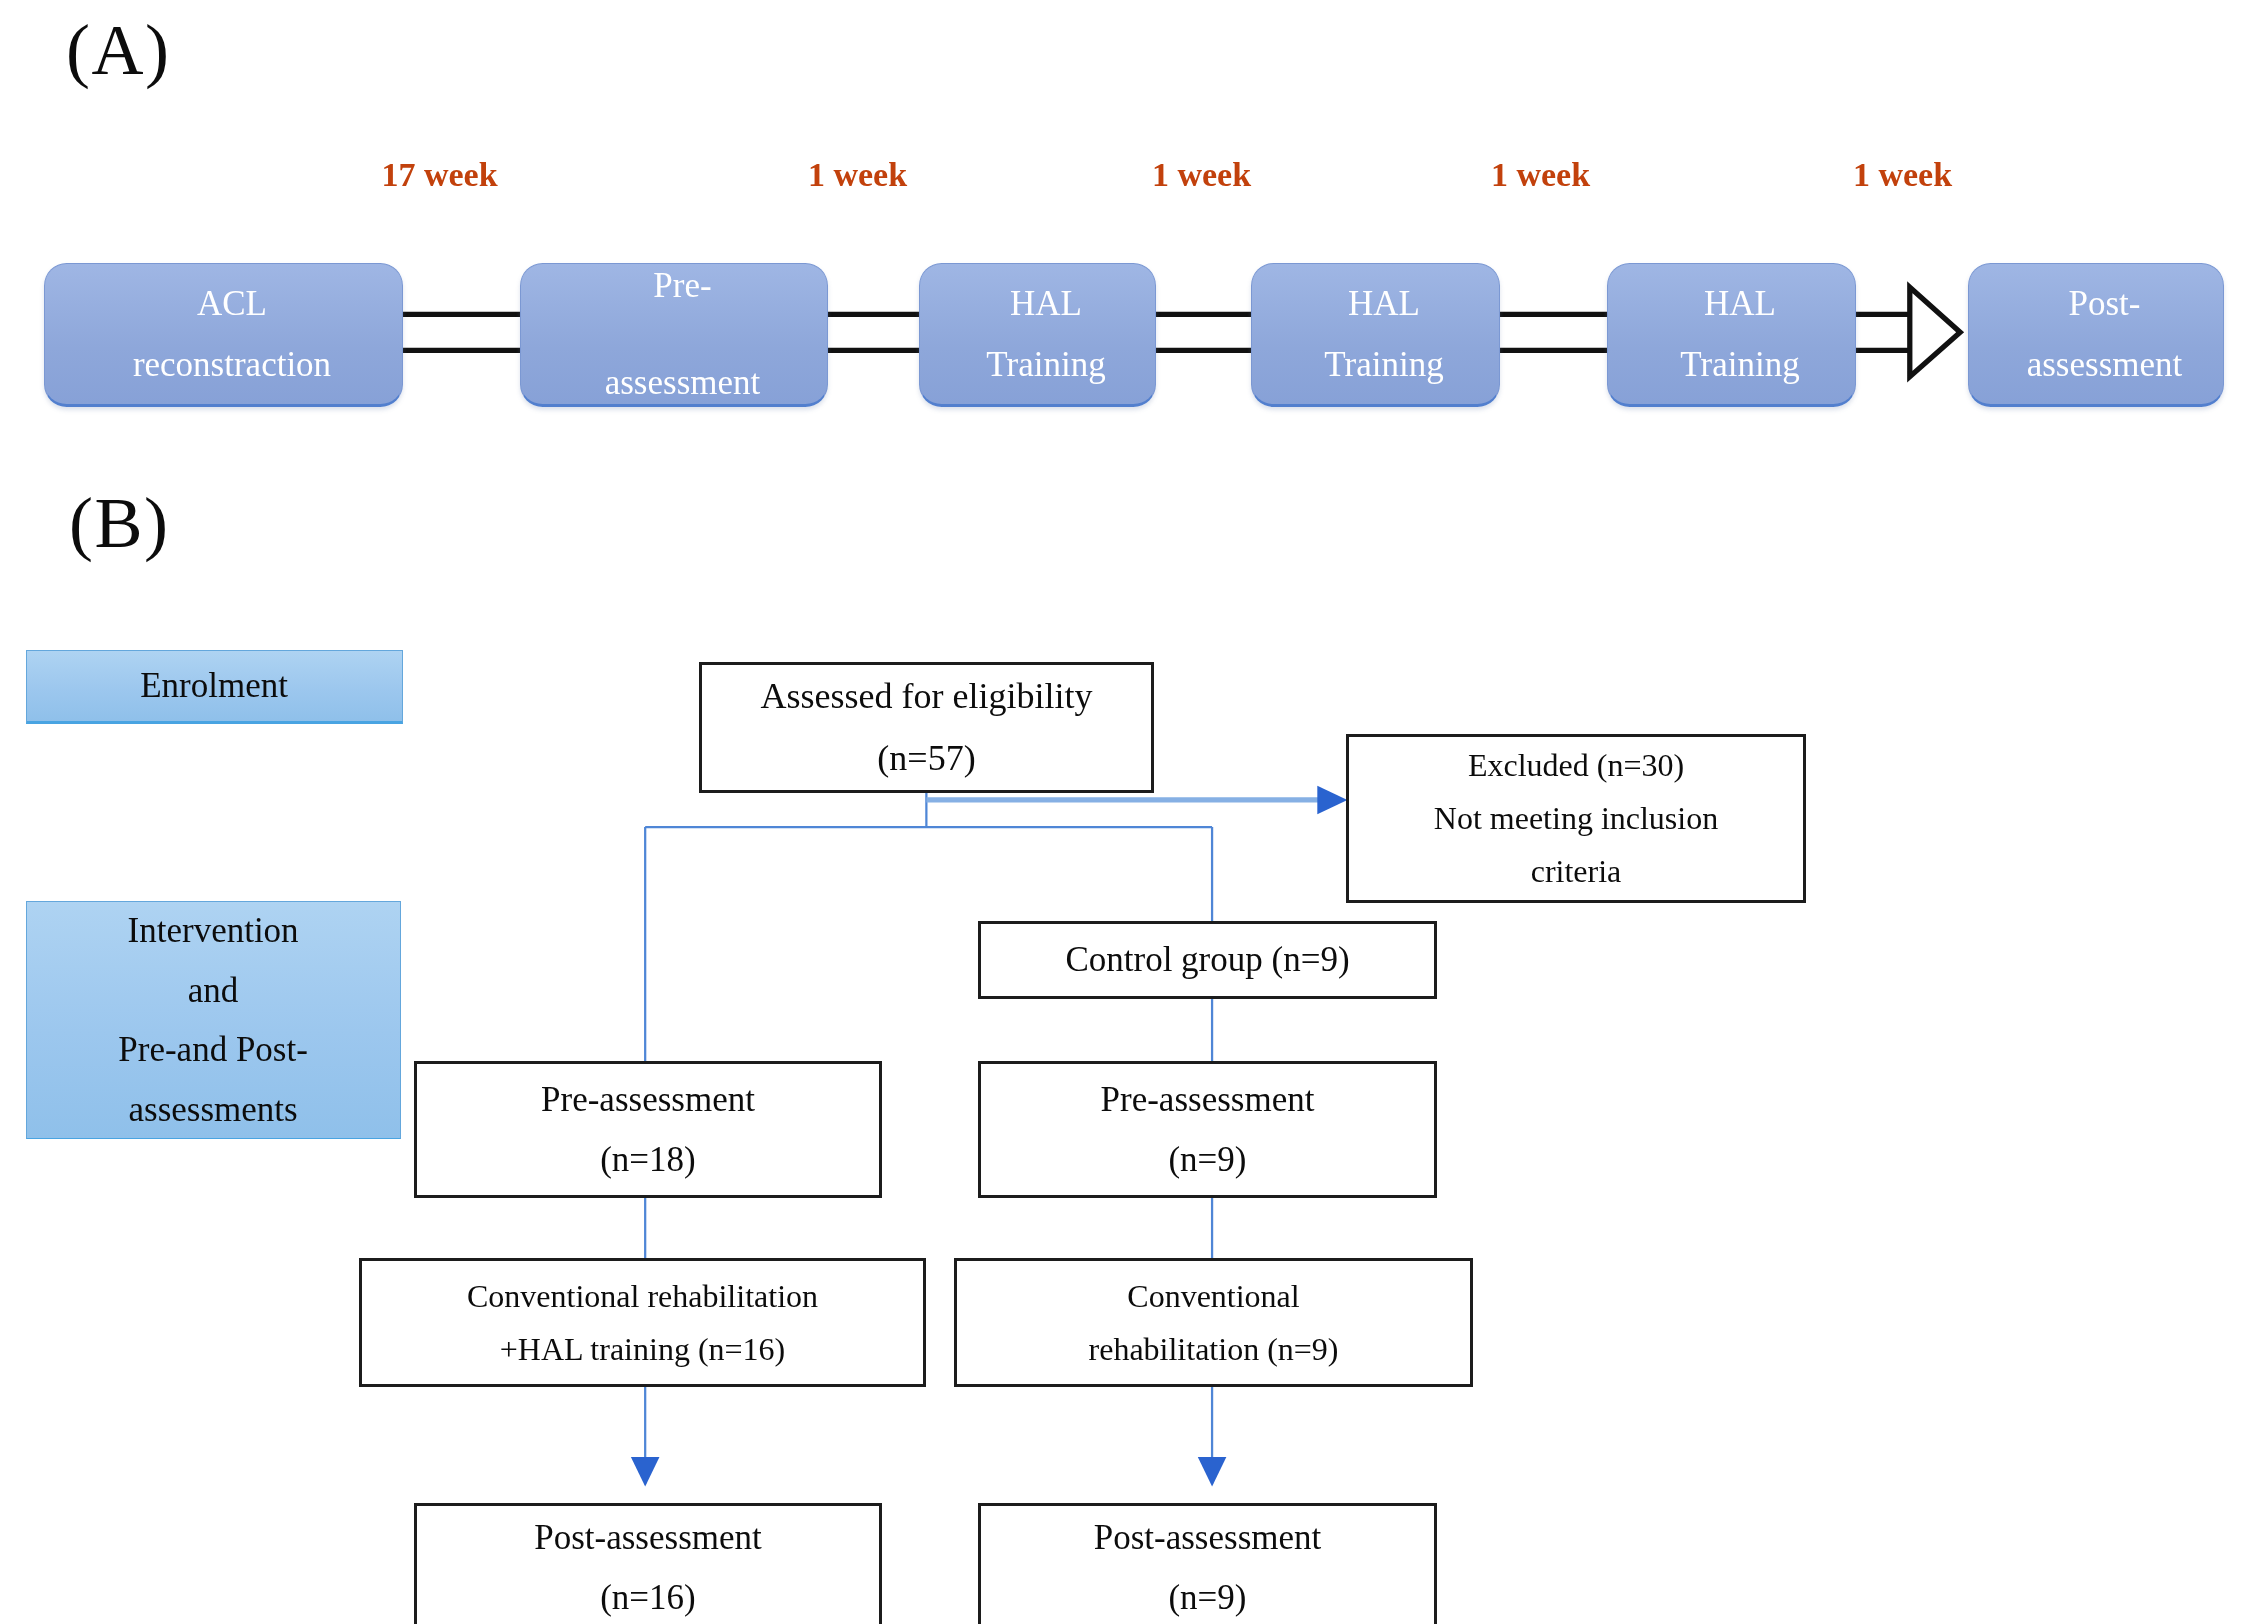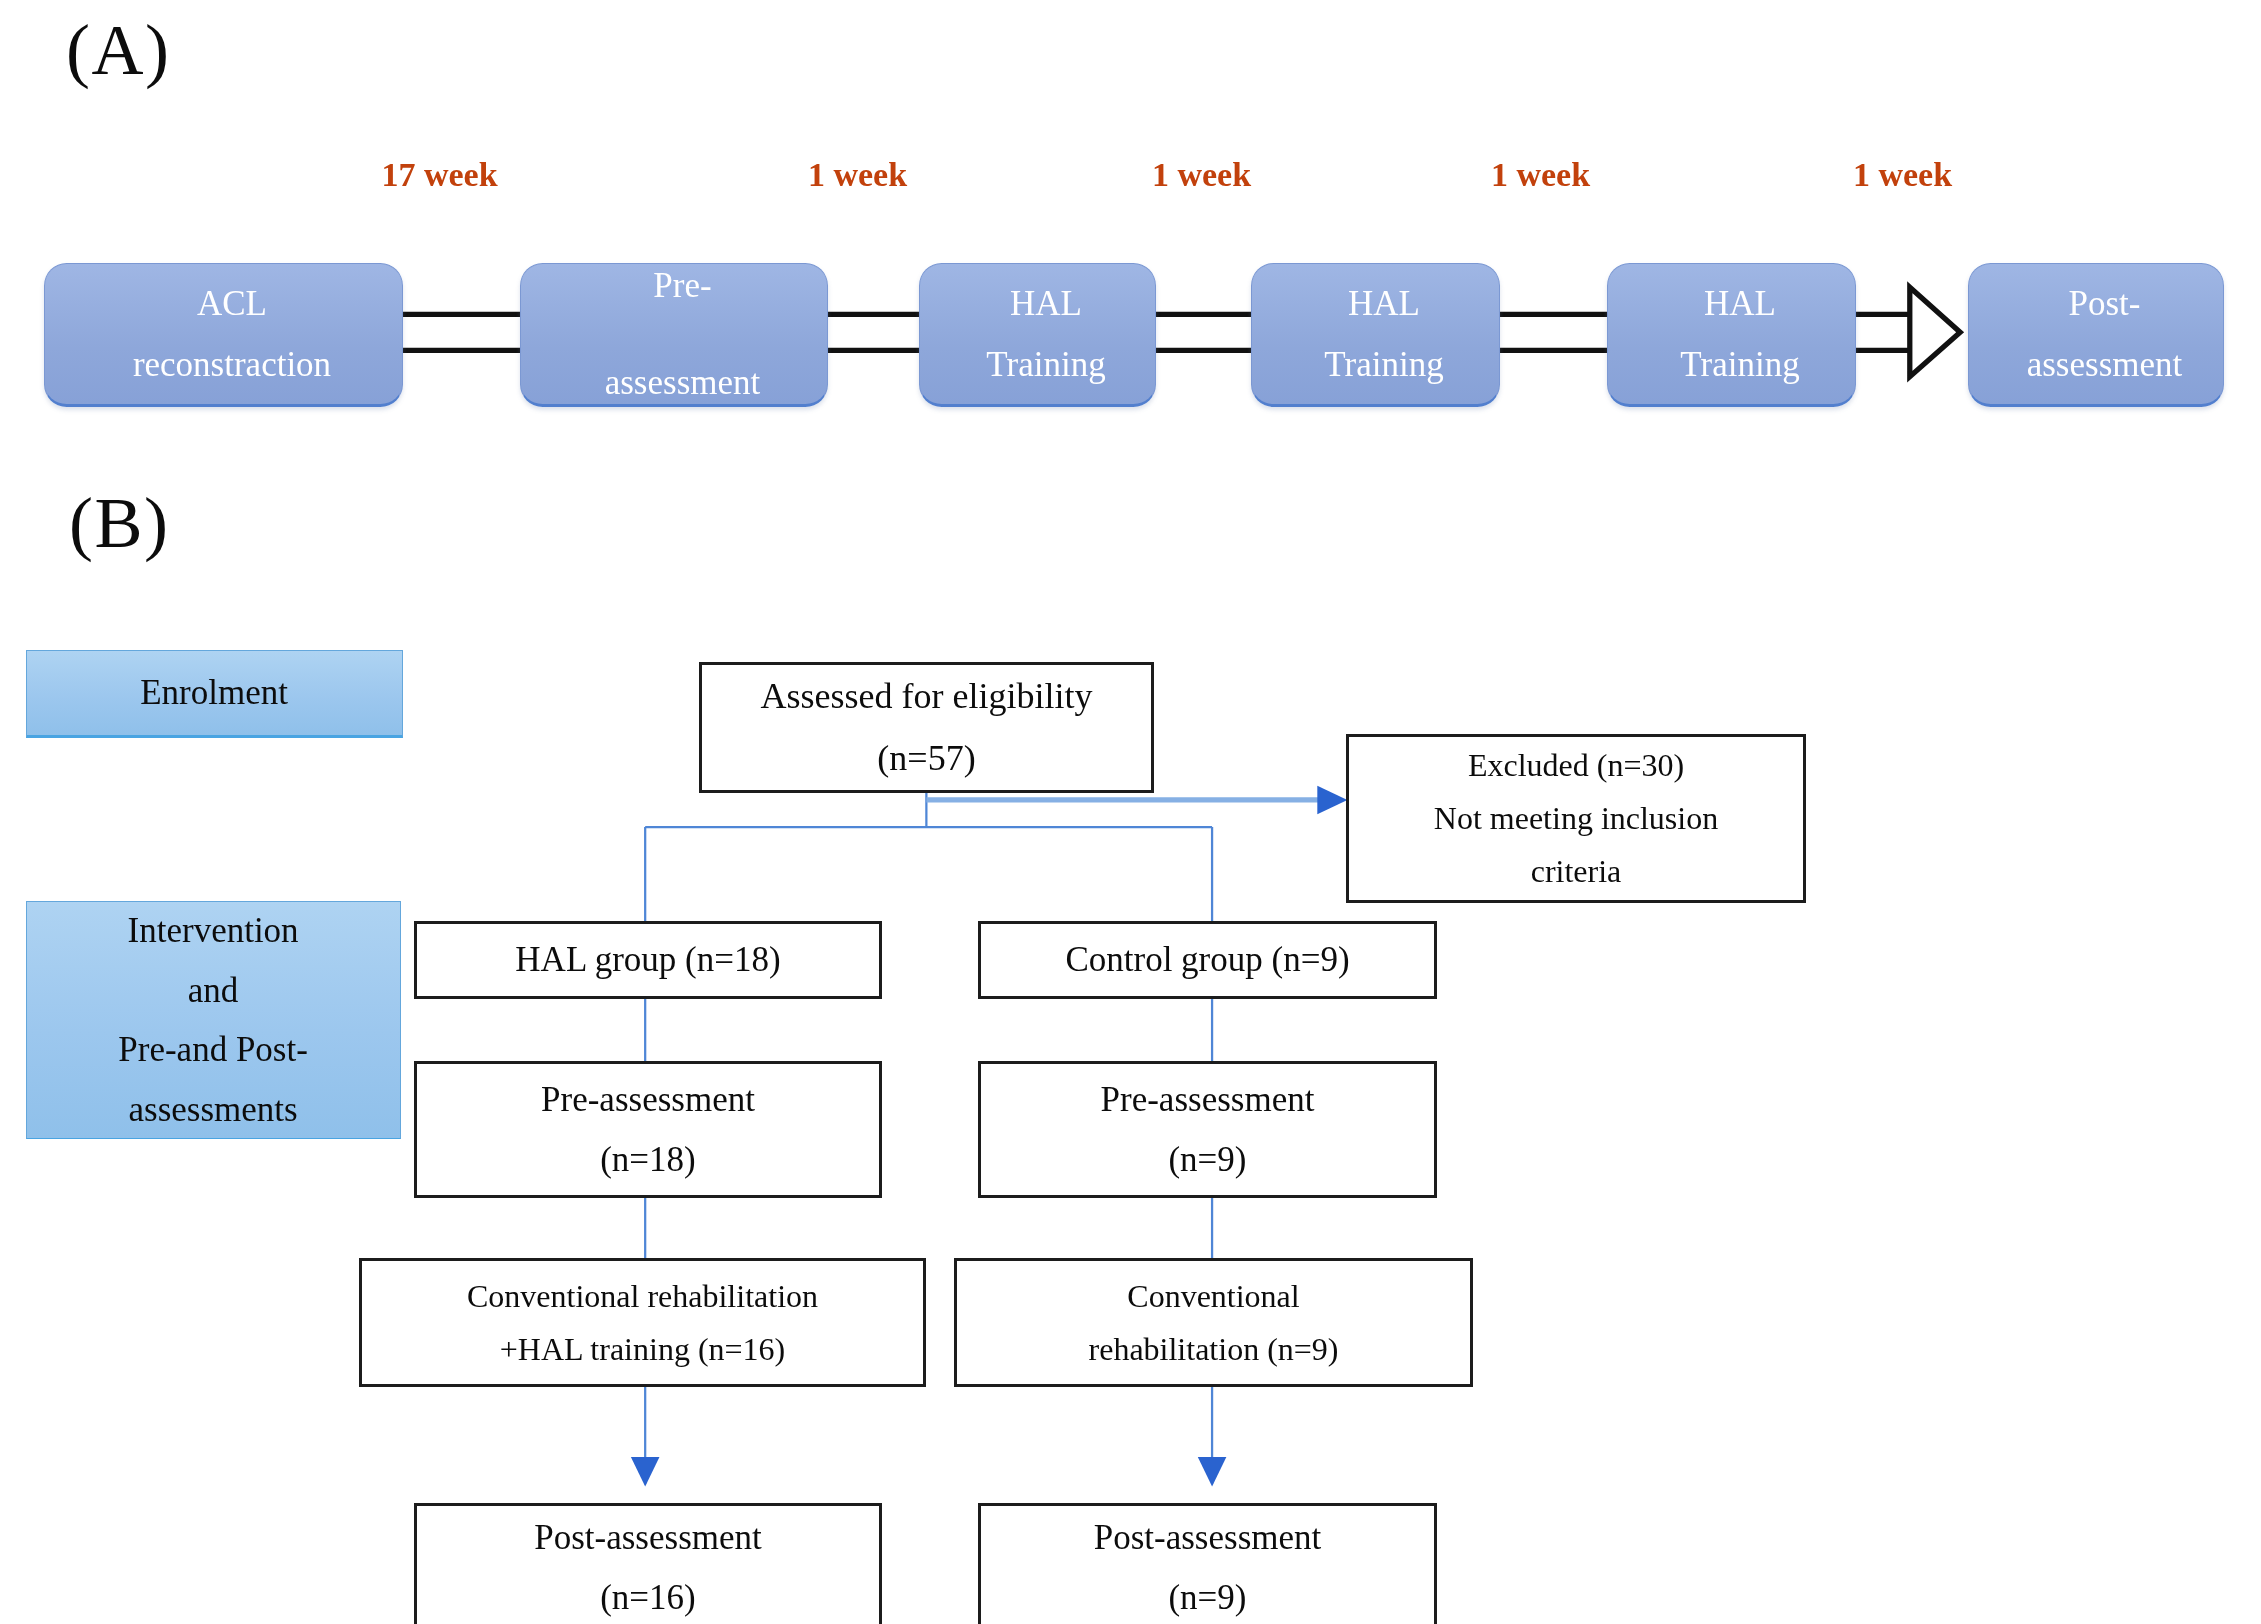--- a/index.html
+++ b/index.html
@@ -133,21 +133,21 @@
     <span>HAL</span>
     <span>Training</span>
   </div>
   <div class="abs step-box layer2" style="left:1968px;top:263px;width:256px;">
     <span>Post-</span>
     <span>assessment</span>
   </div>
 
   <div class="abs panel-label layer2" style="left:69px;top:487px;">(B)</div>
 
-  <div class="abs stage-box layer2" style="left:25.6px;top:650px;width:377px;height:88px;">
+  <div class="abs stage-box layer2" style="left:25.6px;top:650px;width:377px;height:74px;">
     <span>Enrolment</span>
   </div>
 
   <div class="abs flow-box layer2" style="left:699px;top:646px;width:455px;height:131px;font-size:36px;">
     <span>Assessed for eligibility</span>
     <span>(n=57)</span>
   </div>
 
   <div class="abs flow-box small-text layer2" style="left:1346px;top:718px;width:460px;height:169px;border-width:3px;line-height:1.65;">
     <span>Excluded (n=30)</span>
@@ -155,23 +155,20 @@
     <span>criteria</span>
   </div>
 
   <div class="abs stage-box layer2" style="left:25.6px;top:901px;width:375px;height:238px;border-bottom-width:1.5px;">
     <span>Intervention</span>
     <span>and</span>
     <span>Pre-and Post-</span>
     <span>assessments</span>
   </div>
 
-  <div class="abs flow-box layer2" style="left:414px;top:905px;width:468px;height:78px;">
-    <span>HAL group (n=18)</span>
-  </div>
   <div class="abs flow-box layer2" style="left:978px;top:905px;width:459px;height:78px;">
     <span>Control group (n=9)</span>
   </div>
 
   <div class="abs flow-box layer2" style="left:414px;top:1045px;width:468px;height:137px;">
     <span>Pre-assessment</span>
     <span>(n=18)</span>
   </div>
   <div class="abs flow-box layer2" style="left:978px;top:1045px;width:459px;height:137px;">
     <span>Pre-assessment</span>

